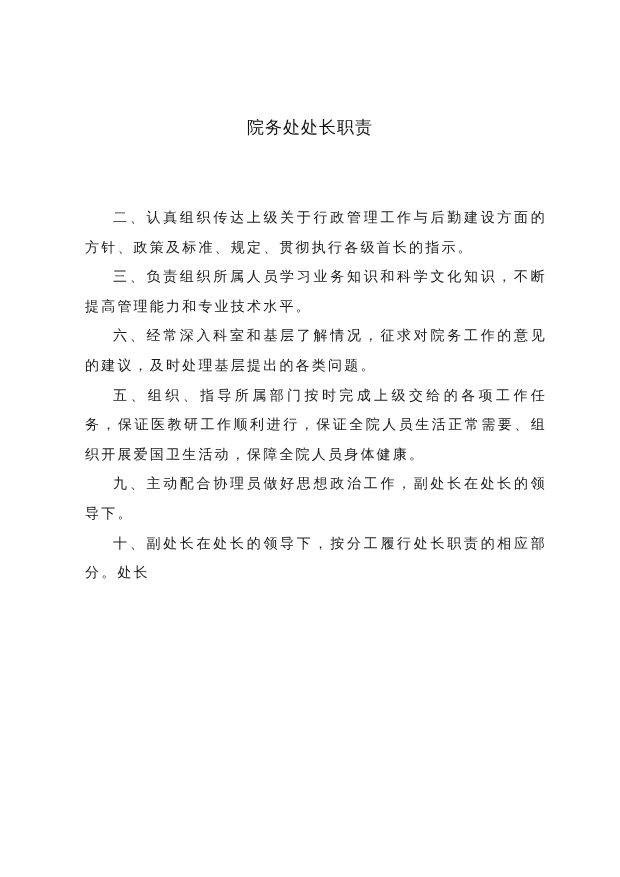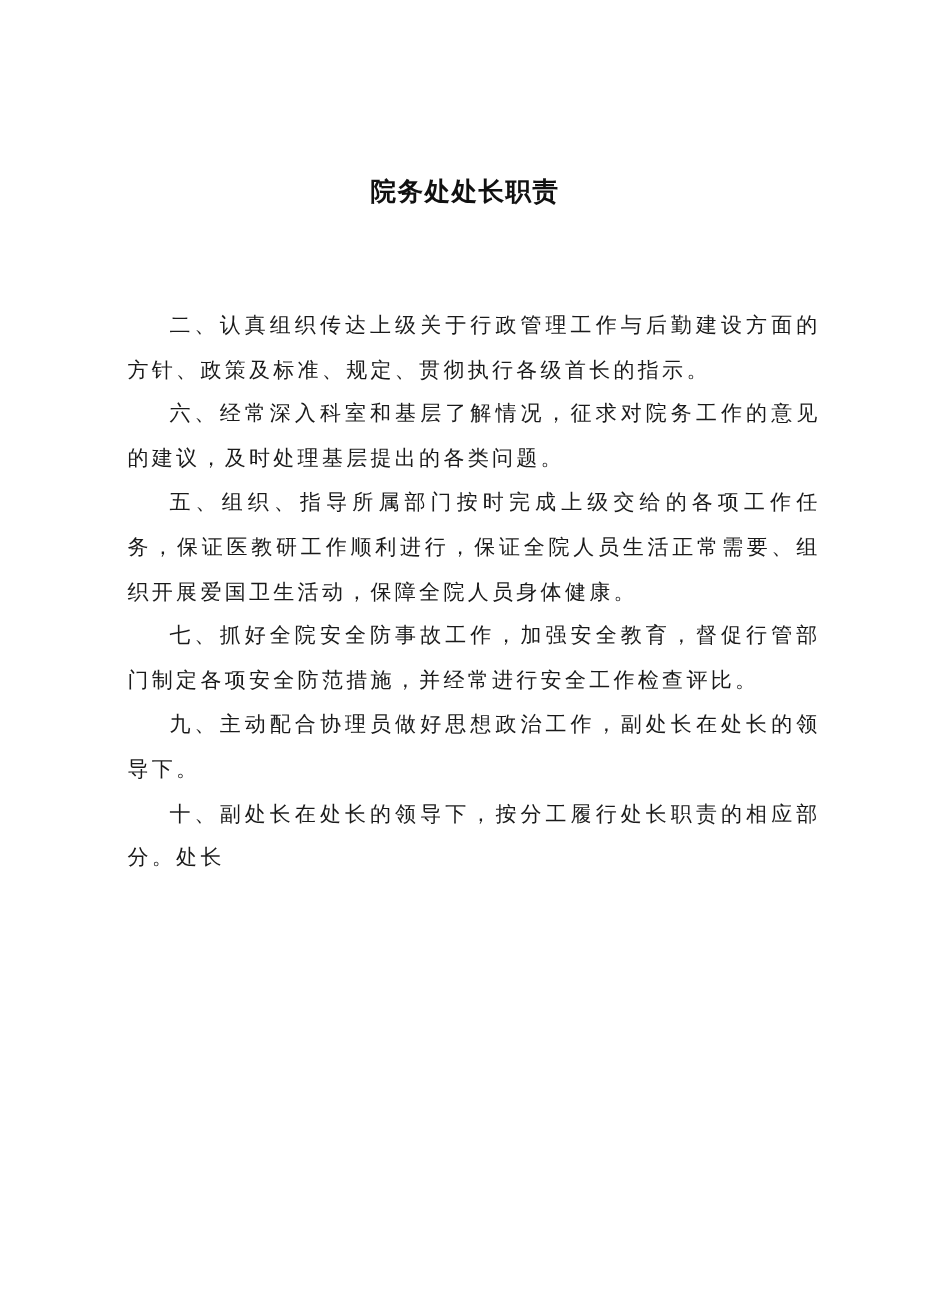--- a/index.html
+++ b/index.html
@@ -1,35 +1,35 @@
 <!DOCTYPE html>
 <html><head>
 <meta charset="utf-8">
 <style>
   html, body { margin: 0; padding: 0; background: #ffffff; }
   body { width: 620px; height: 877px; position: relative; overflow: hidden; }
   .page { position: absolute; left: 0; top: 0; width: 620px; height: 877px; background: #ffffff; }
   .title {
     position: absolute; left: 0; top: 116px; width: 620px; text-align: center;
-    font-family: "DejaVu Sans", sans-serif; font-weight: bold; font-size: 17px;
+    font-family: "DejaVu Sans", sans-serif; font-weight: normal; font-size: 17px;
     color: #111111; letter-spacing: 1px; margin: 0;
   }
   .body {
     position: absolute; left: 85px; top: 203px; width: 462px;
     font-family: "DejaVu Serif", serif; font-size: 14px; color: #1a1a1a;
     line-height: 29.6px; text-align: justify; letter-spacing: 2.2px;
   }
   .para { margin: 0; text-indent: 2em; }
 </style>
 </head>
 <body>
 
 <div class="page">
   <h1 class="title">院务处处长职责</h1>
   <div class="body">
     <p class="para">二、认真组织传达上级关于行政管理工作与后勤建设方面的方针、政策及标准、规定、贯彻执行各级首长的指示。</p>
+    <p class="para">三、负责组织所属人员学习业务知识和科学文化知识，不断提高管理能力和专业技术水平。</p>
     <p class="para">六、经常深入科室和基层了解情况，征求对院务工作的意见的建议，及时处理基层提出的各类问题。</p>
     <p class="para">五、组织、指导所属部门按时完成上级交给的各项工作任务，保证医教研工作顺利进行，保证全院人员生活正常需要、组织开展爱国卫生活动，保障全院人员身体健康。</p>
-    <p class="para">七、抓好全院安全防事故工作，加强安全教育，督促行管部门制定各项安全防范措施，并经常进行安全工作检查评比。</p>
     <p class="para">九、主动配合协理员做好思想政治工作，副处长在处长的领导下。</p>
     <p class="para">十、副处长在处长的领导下，按分工履行处长职责的相应部分。处长</p>
   </div>
 </div>
 
 </body></html>

